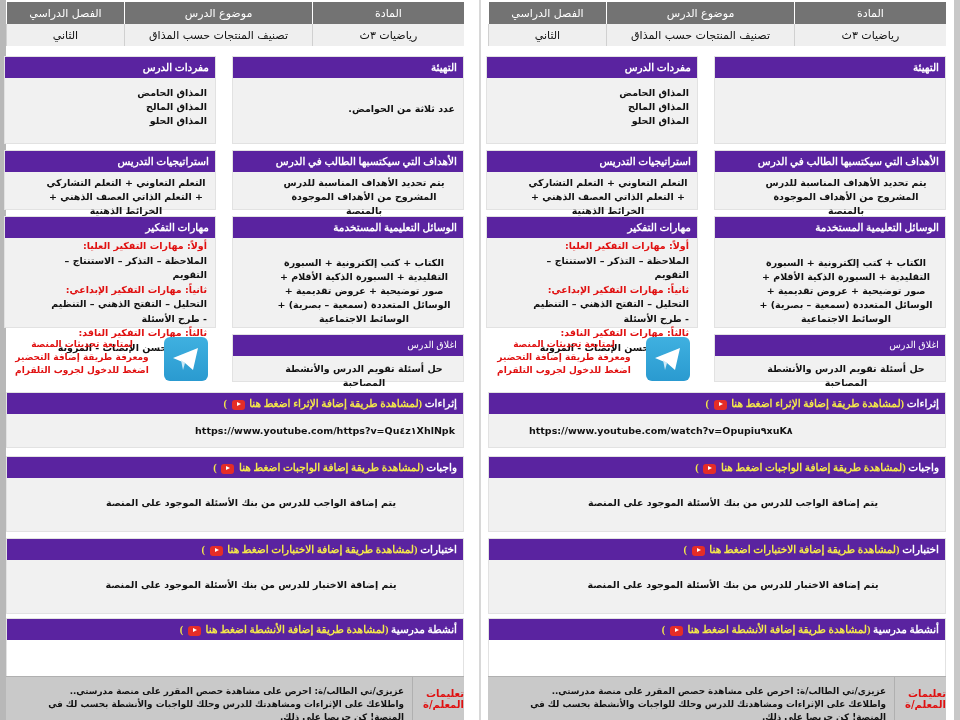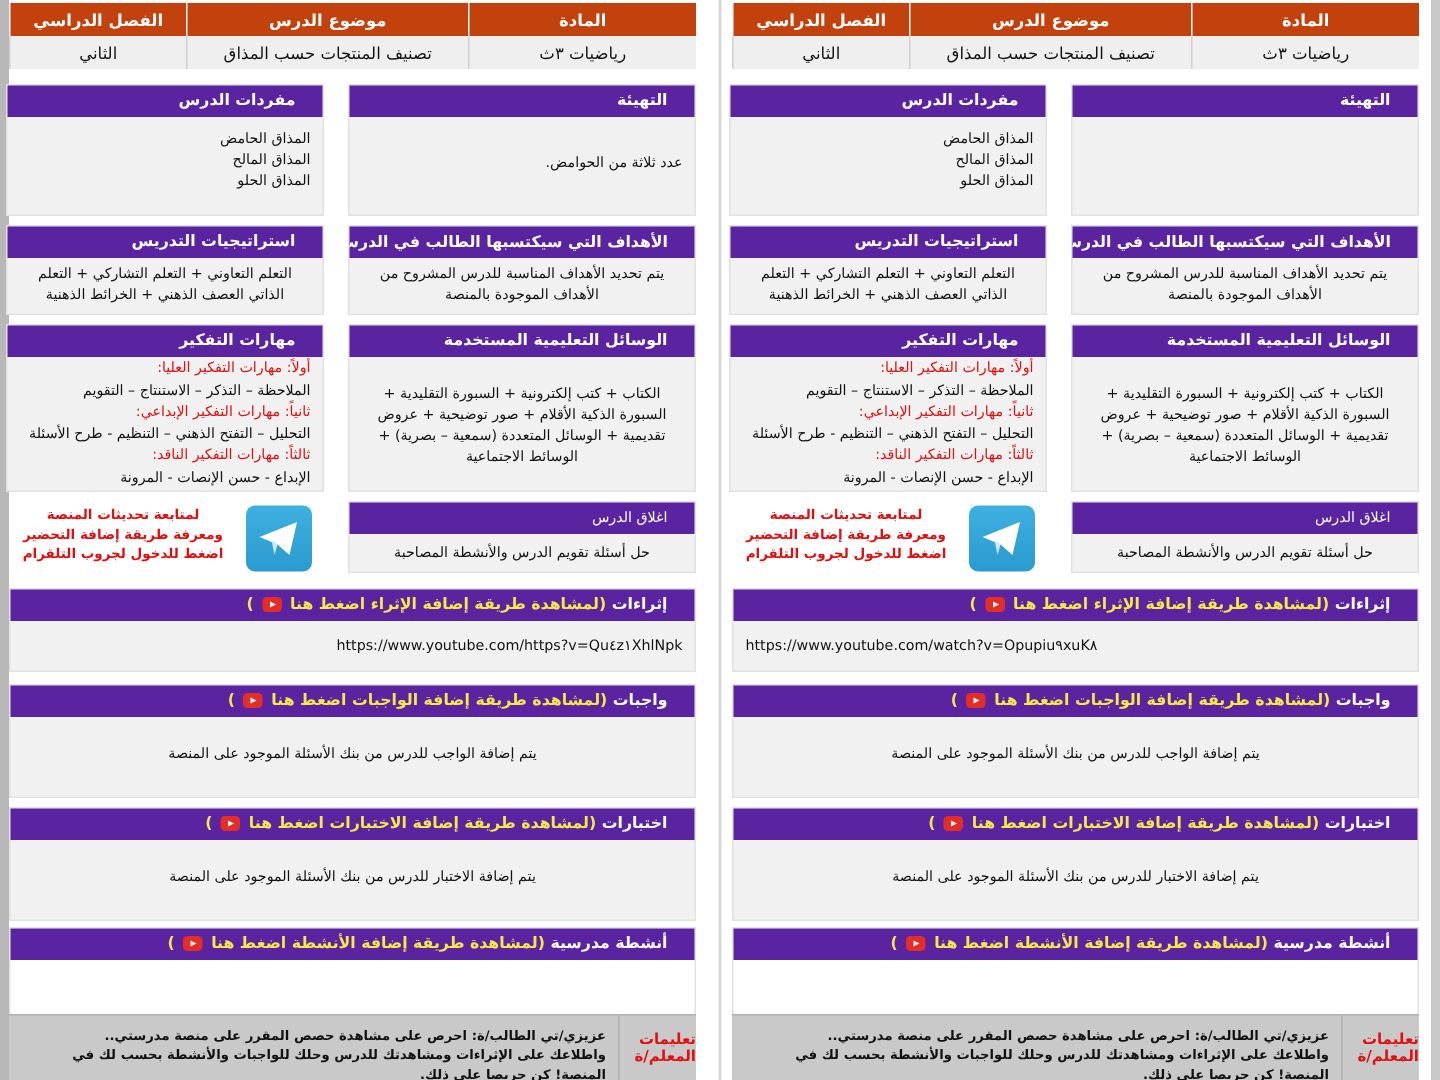--- a/index.html
+++ b/index.html
@@ -11,32 +11,32 @@
   }
   .page.left { left: 0; border-left: 6px solid #b8b8b8; }
   .page.right { left: 488px; border-right: 6px solid #c8c8c8; }
   .divider { position: absolute; left: 472px; top: 0; width: 16px; height: 720px; background: #ffffff; }
   .divider::before { content: ""; position: absolute; left: 7px; top: 0; width: 2px; height: 720px; background: #d8d8d8; }
 
   
   .hdr { position: absolute; top: 2px; right: 8px; left: 0; height: 44px; }
   .hdr-row { display: flex; height: 22px; }
   .hdr-cell { display: flex; align-items: center; justify-content: center; font-size: 11px; font-weight: normal; border-left: 1px solid #ffffff; }
-  .hdr-row.top .hdr-cell { background: #c2410c; color: #ffffff; font-weight: bold; }
+  .hdr-row.top .hdr-cell { background: #737373; color: #ffffff; font-weight: normal; }
   .hdr-row.bot .hdr-cell { background: #efefef; color: #111; border-left: 1px solid #d0d0d0; }
   .c-subject { width: 152px; }
   .c-topic { width: 188px; }
   .c-term { flex: 1; }
 
   .box { position: absolute; background: #f1f1f1; border: 1px solid #e2e2e2; }
   .box-title {
     background: #5a23a0; color: #ffffff; font-size: 10.5px; font-weight: bold;
-    height: 21px; line-height: 21px; padding: 0 18px; text-align: right; white-space: nowrap; overflow: hidden;
-  }
-  .box-body { font-size: 9.5px; font-weight: normal; color: #111; padding: 4px 8px; line-height: 14px; text-align: center; }
+    height: 21px; line-height: 21px; padding: 0 6px; text-align: right; white-space: nowrap; overflow: hidden; font-family: Liberation Serif, serif;
+  }
+  .box-body { font-size: 9.5px; font-weight: bold; color: #111; padding: 4px 8px; line-height: 14px; text-align: center; margin-left: 32px; }
   .box-body.right { text-align: right; }
   .red { color: #e01010; }
   .yellow { color: #f4e84a; }
   .yt { display: inline-block; width: 13px; height: 10px; background: #e52d27; border-radius: 3px; position: relative; vertical-align: middle; margin: 0 2px; }
   .yt::after { content: ""; position: absolute; left: 5px; top: 2.5px; border-left: 4px solid #fff; border-top: 2.5px solid transparent; border-bottom: 2.5px solid transparent; }
 
   .tg {
     position: absolute; width: 44px; height: 44px; border-radius: 6px;
     background: linear-gradient(180deg, #3fb0e0, #2a9ad0);
     display: flex; align-items: center; justify-content: center;

